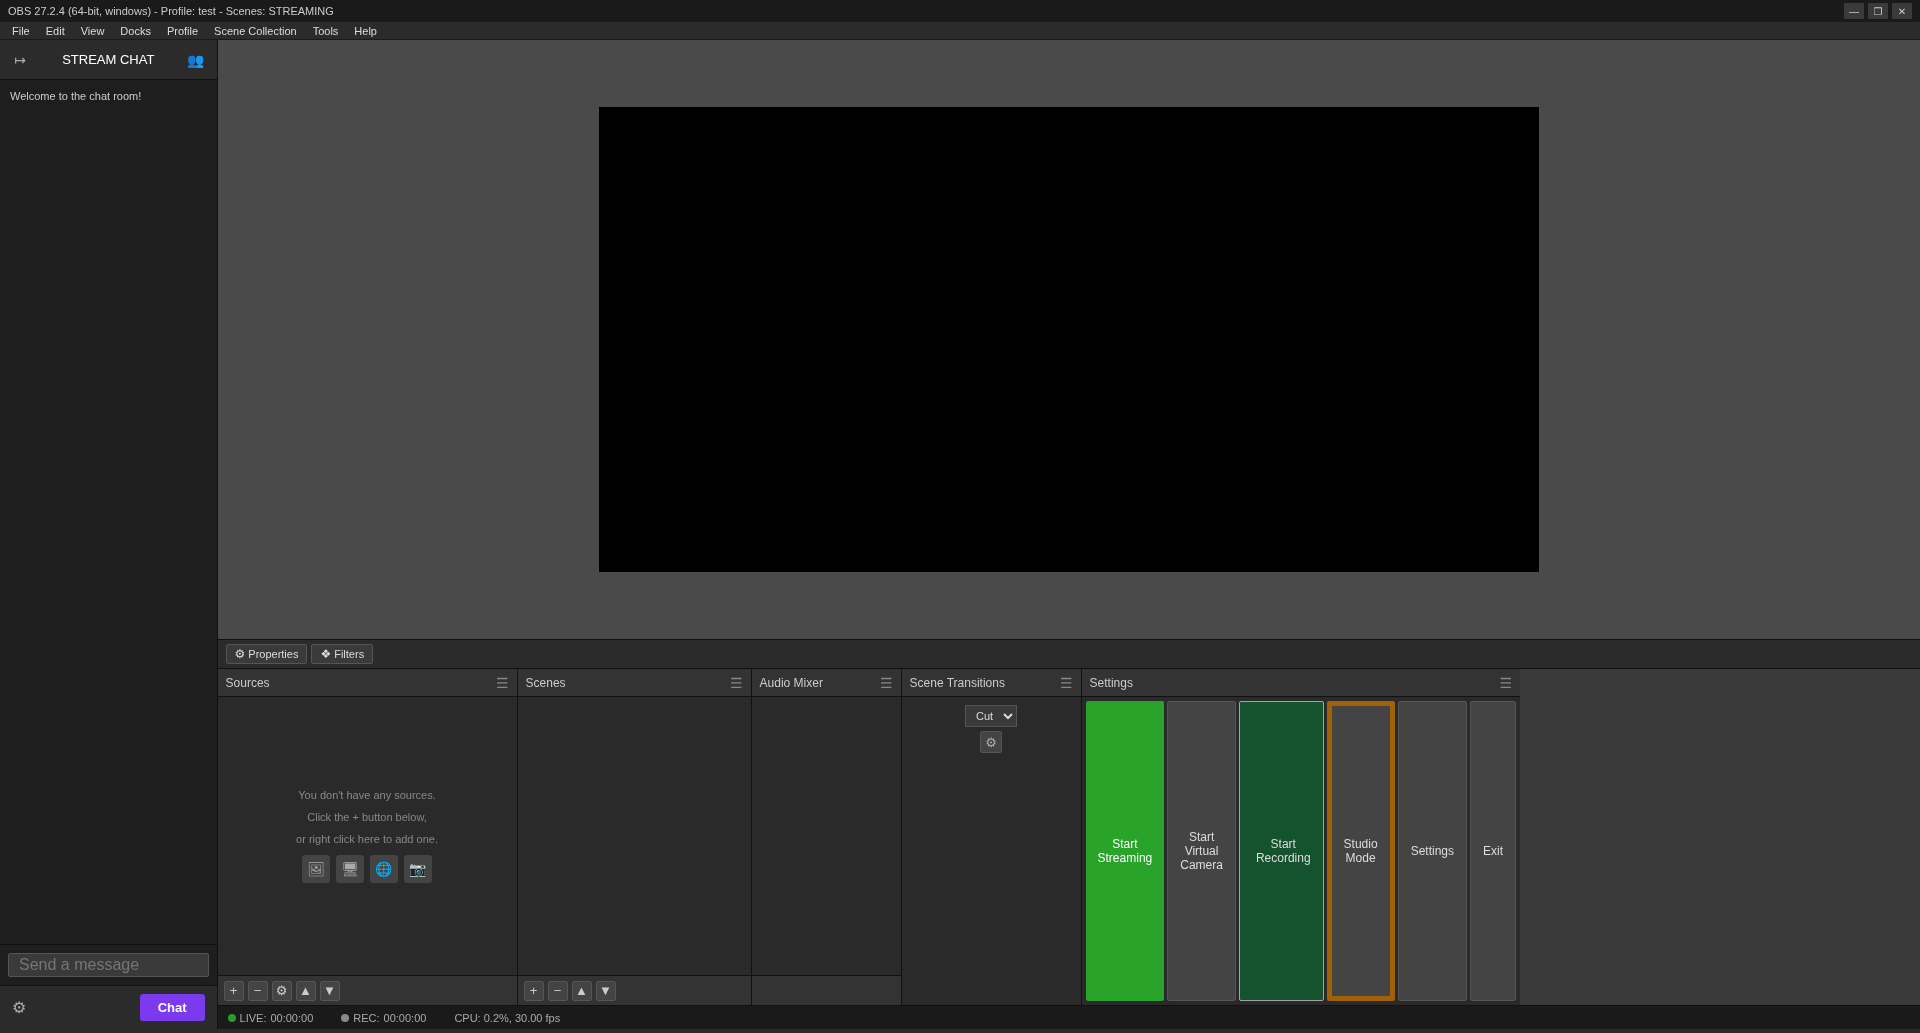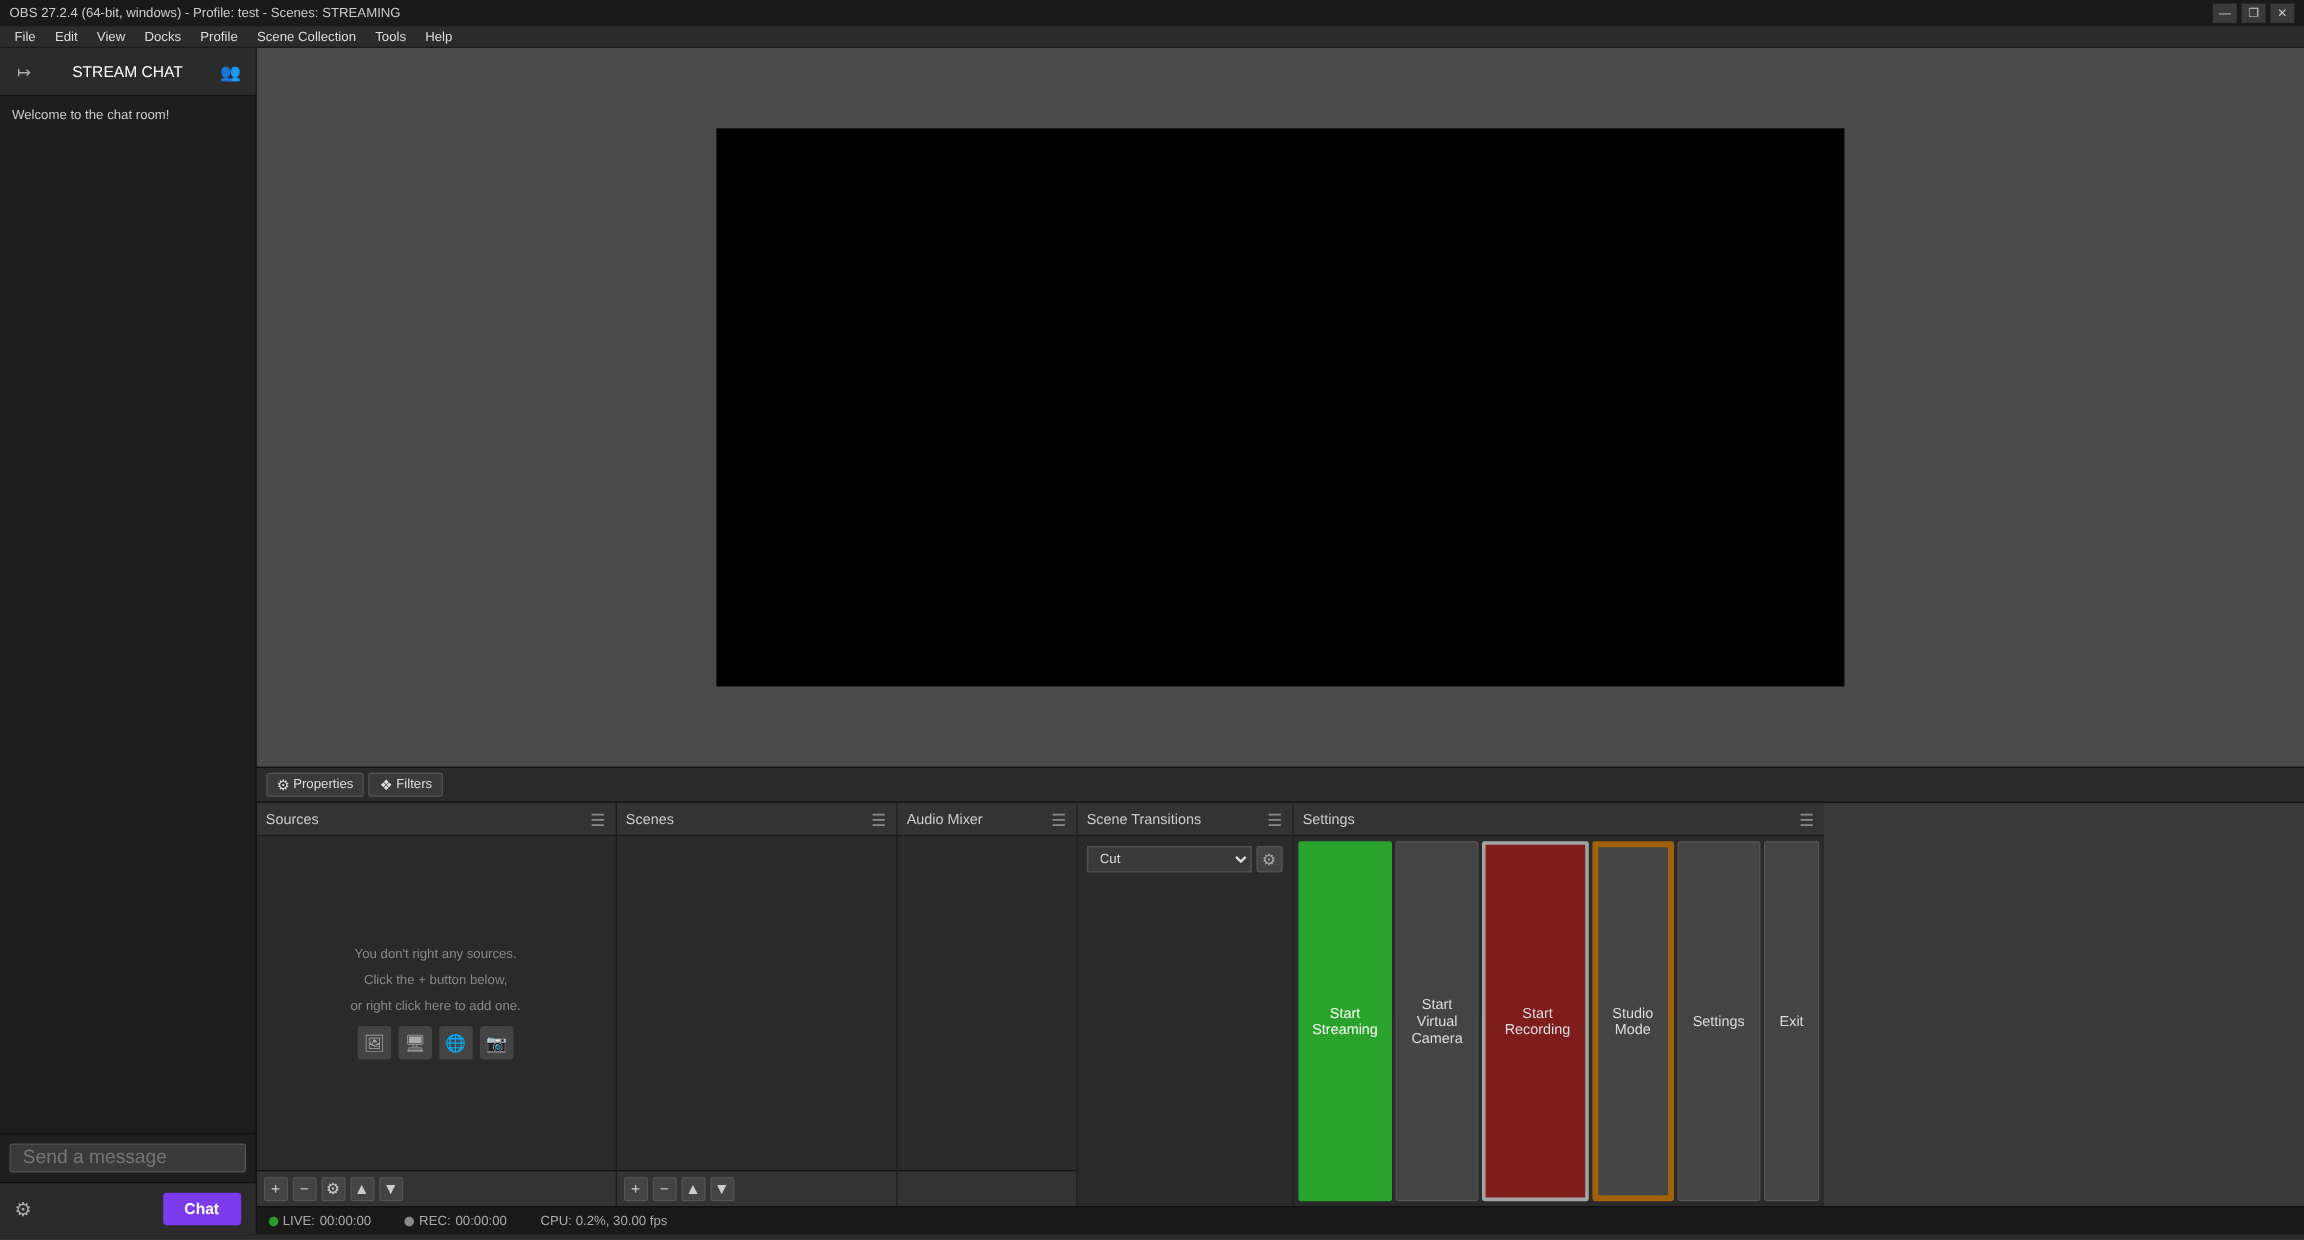--- a/index.html
+++ b/index.html
@@ -277,20 +277,21 @@
     #scenes-body { background: #2a2a2a; }
 
     
     #audio-panel { width: 150px; }
 
     
     #transitions-panel { width: 180px; }
     #transitions-body {
       padding: 8px;
       display: flex;
+      flex-direction: column;
       gap: 6px;
     }
     #cut-select {
       flex: 1;
       background: #3a3a3a;
       border: 1px solid #555;
       color: #ddd;
       padding: 3px 6px;
       font-size: 11px;
       outline: none;
@@ -344,23 +345,23 @@
     #start-streaming-btn {
       background: #29a329;
       color: #fff;
     }
     #start-virtual-camera-btn {
       background: #444;
       color: #ddd;
       border: 1px solid #555;
     }
     #start-recording-btn {
-      background: #7f1d1d;
-      color: #ddd;
-      border: 3px solid #a3a3a3;
+      background: #14532d;
+      color: #ddd;
+      border: 1px solid #a3a3a3;
       padding-left: 16px;
     }
     #studio-mode-btn {
       background: #444;
       color: #ddd;
       border: 5px solid #a16207;
     }
     #settings-btn {
       background: #444;
       color: #ddd;
@@ -465,21 +466,21 @@
 
       <div id="panels-row">
 
         <div class="panel" id="sources-panel">
           <div class="panel-header">
             <span>Sources</span>
             <span class="panel-header-icon">☰</span>
           </div>
           <div class="panel-body">
             <div id="sources-empty">
-              <div>You don't right any sources.</div>
+              <div>You don't have any sources.</div>
               <div>Click the + button below,</div>
               <div>or right click here to add one.</div>
               <div id="sources-icons">
                 <div class="source-icon">🖼</div>
                 <div class="source-icon">🖥</div>
                 <div class="source-icon">🌐</div>
                 <div class="source-icon">📷</div>
               </div>
             </div>
           </div>

